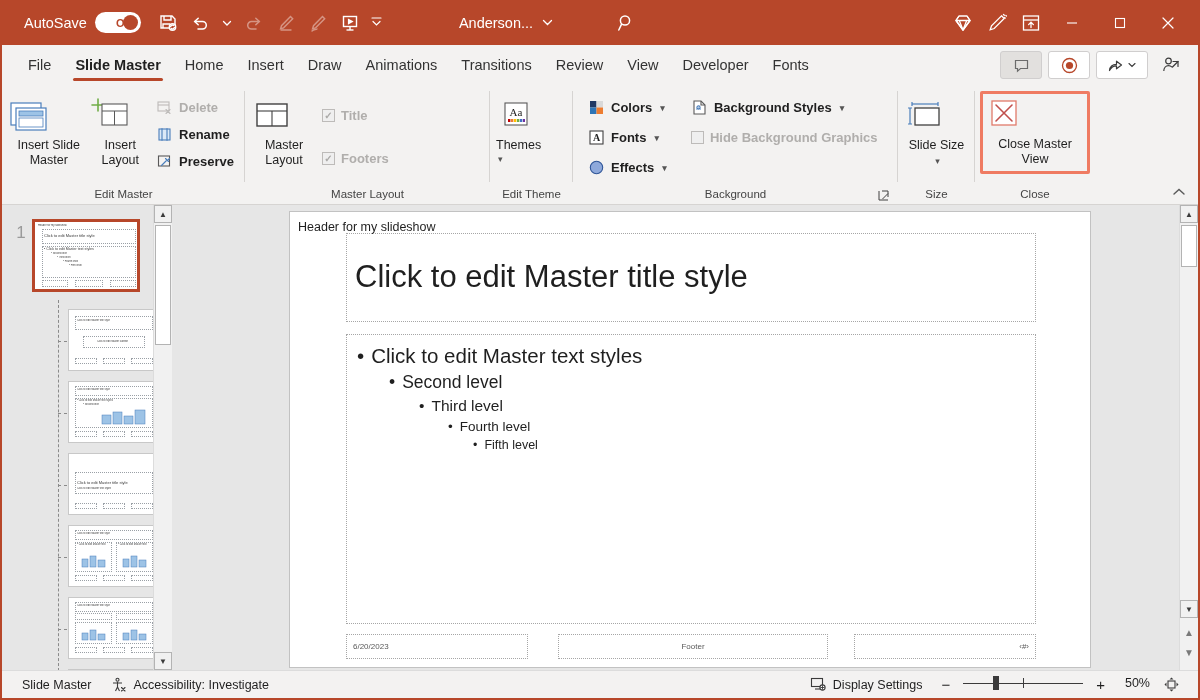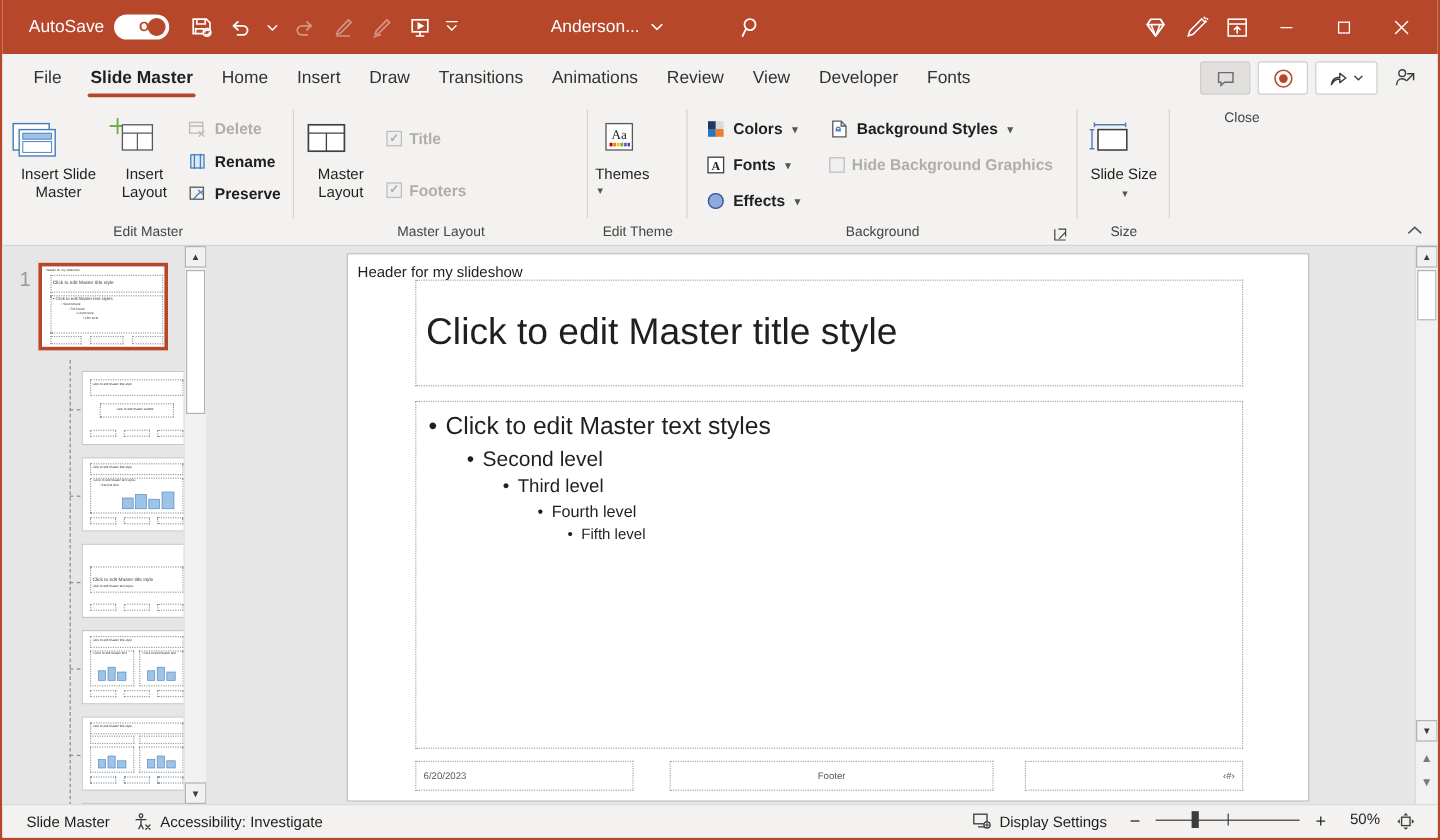--- a/index.html
+++ b/index.html
@@ -385,24 +385,24 @@
     <div class="tab">
         <span>Home</span>
       </div>
     <div class="tab">
         <span>Insert</span>
       </div>
     <div class="tab">
         <span>Draw</span>
       </div>
     <div class="tab">
+        <span>Animations</span>
+      </div>
+    <div class="tab">
         <span>Transitions</span>
-      </div>
-    <div class="tab">
-        <span>Animations</span>
       </div>
     <div class="tab">
         <span>Review</span>
       </div>
     <div class="tab">
         <span>View</span>
       </div>
     <div class="tab">
         <span>Developer</span>
       </div>
@@ -617,20 +617,33 @@
           <div class="lbl">
             <span>Slide Size</span>
             <span class="chev">▾</span>
           </div>
         </div>
       </div>
       <div class="group-label">Size</div>
     </div>
 
     <div class="group nosep" style="width:120px;">
+      <div class="group-body" style="justify-content:center;">
+        <div class="close-highlight">
+          <div class="bigbtn" style="width:96px;padding-top:2px;">
+            <div class="ico" style="height:34px;align-items:center;">
+              <svg width="34" height="32" viewBox="0 0 34 32" fill="none">
+                <rect x="5" y="2" width="24" height="24" stroke="#e07a6a" stroke-width="1.3" fill="#fff"></rect>
+                <path d="M9 6l16 16M25 6L9 22" stroke="#c0504d" stroke-width="1.6" stroke-linecap="round"></path>
+              </svg>
+            </div>
+            <div class="lbl">Close Master View</div>
+          </div>
+        </div>
+      </div>
       <div class="group-label">Close</div>
     </div>
 
     <div class="collapse-ribbon">
       <svg width="14" height="10" viewBox="0 0 14 10" fill="none" stroke="#5a5a5a" stroke-width="1.4" stroke-linecap="round">
         <path d="M2 7l5-4.5L12 7"></path>
       </svg>
     </div>
   </div>
 

